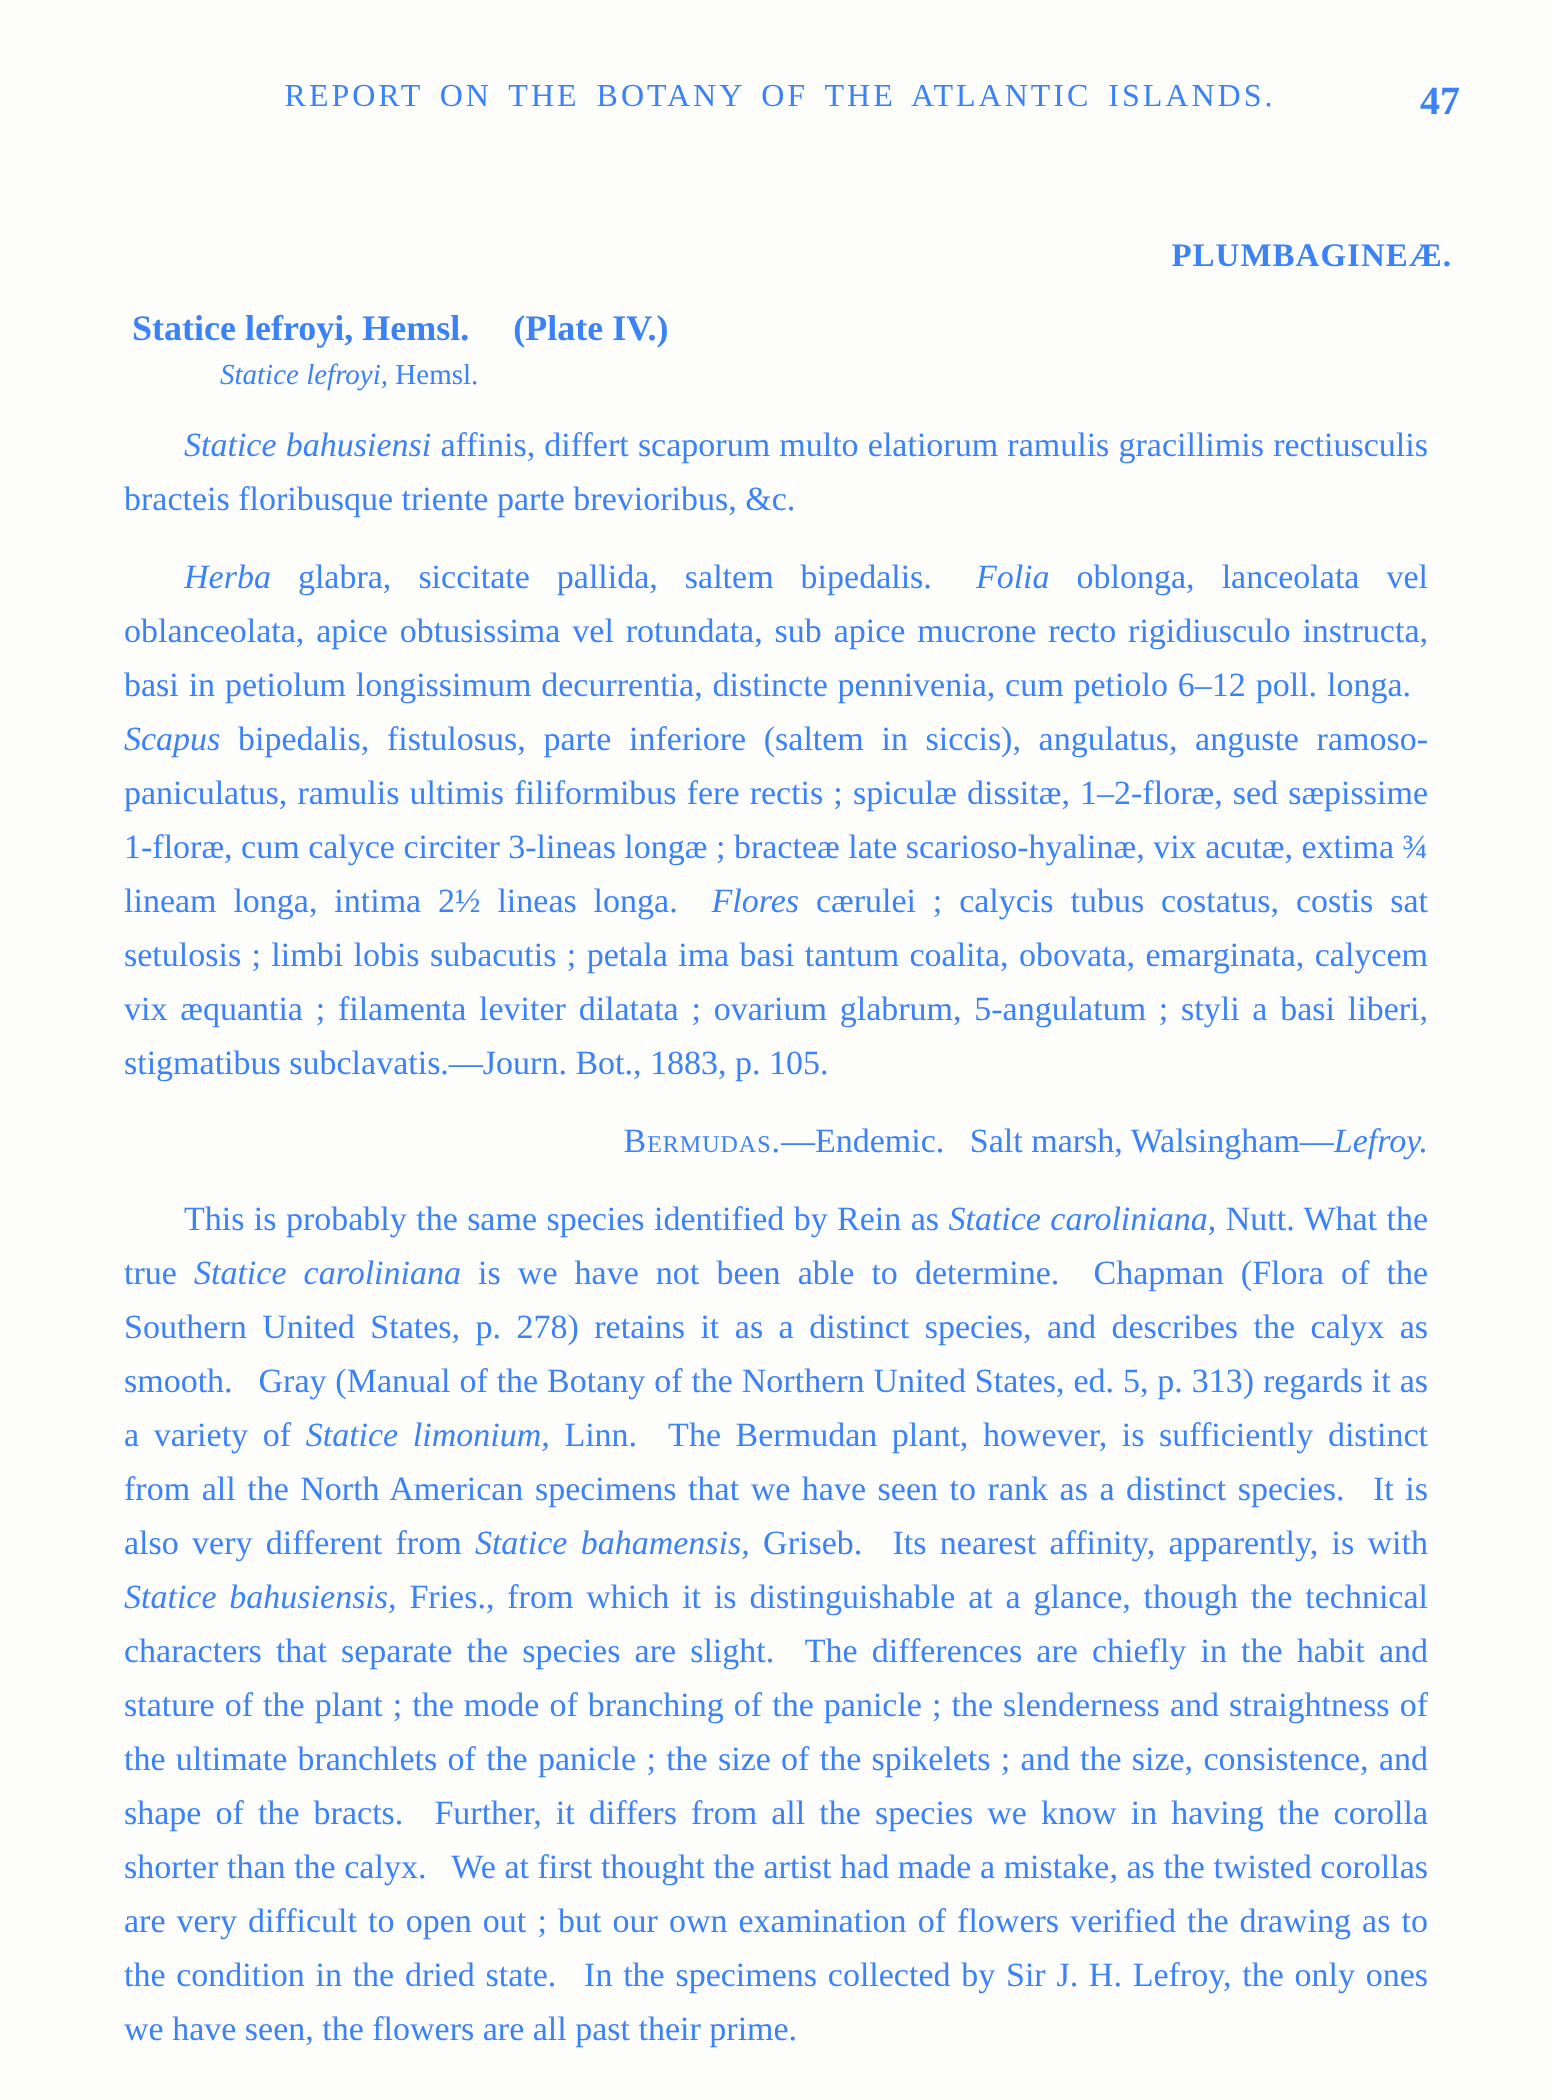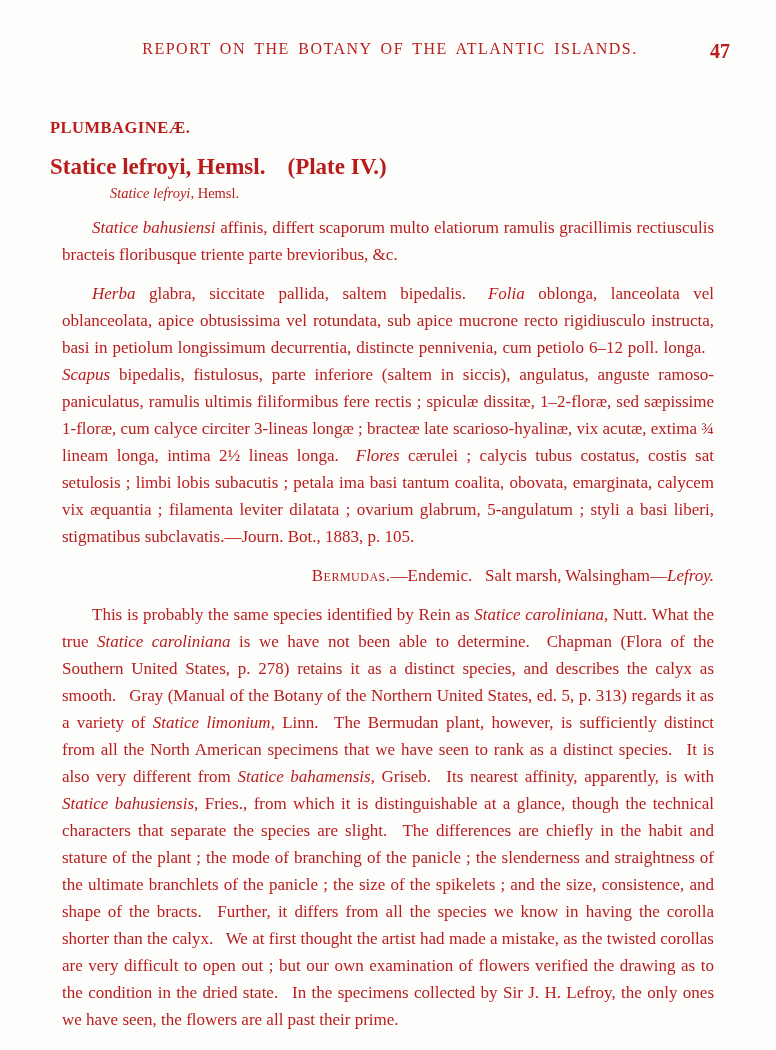--- a/index.html
+++ b/index.html
@@ -2,21 +2,21 @@
 <html><head>
 <meta charset="utf-8">
 <style>
   html, body { margin: 0; padding: 0; background: #e8e8e6; }
   .page {
     position: relative;
     width: 776px;
     height: 1050px;
     margin: 0 auto;
     background: #fdfdfb;
-    color: #b91c1c;
+    color: #3b82f6;
     font-family: "Liberation Serif", "DejaVu Serif", serif;
     overflow: hidden;
   }
   .running-head {
     position: absolute;
     top: 40px;
     left: 50px;
     right: 46px;
     height: 24px;
   }
@@ -36,29 +36,29 @@
     font-size: 20px;
     font-weight: bold;
   }
   .body-text {
     position: absolute;
     top: 118px;
     left: 50px;
     width: 676px;
   }
   .family-heading {
-    text-align: left;
+    text-align: right;
     font-size: 16.5px;
     letter-spacing: 0.5px;
     margin: 0 0 16px 0;
   }
   .species-heading {
-    font-size: 23px;
+    font-size: 18px;
     font-weight: bold;
-    margin: 0 0 5px 0;
+    margin: 0 0 5px 16px;
   }
   .plate-ref { margin-left: 22px; }
   .synonym-line {
     font-size: 14.5px;
     margin: 0 0 10px 60px;
   }
   p.para {
     font-size: 17px;
     line-height: 27px;
     text-align: justify;

